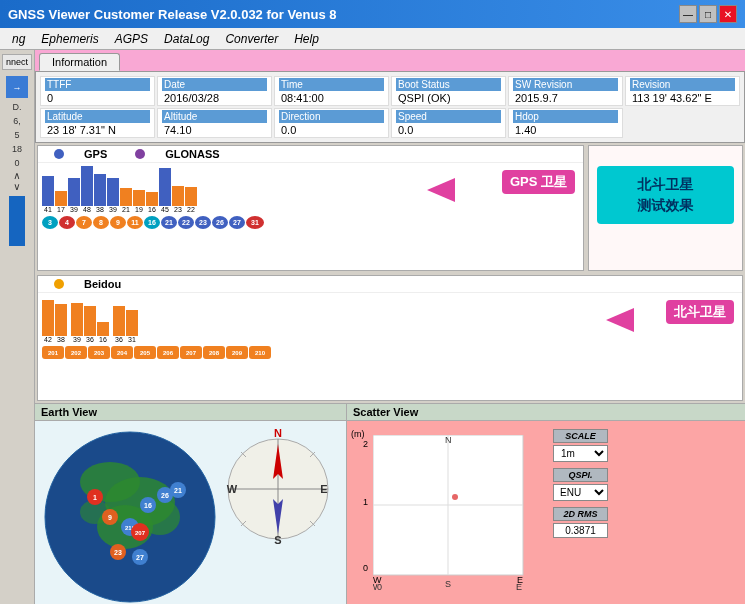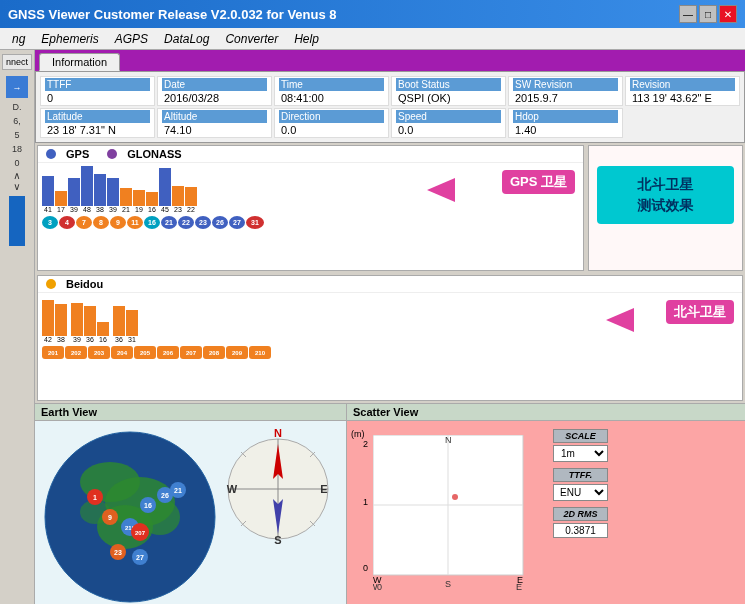--- a/index.html
+++ b/index.html
@@ -47,21 +47,21 @@
     }
     .sidebar-label {
       font-size: 9px; text-align: center; color: #333; margin: 2px 0;
     }
 
     
     .content { flex: 1; display: flex; flex-direction: column; overflow: hidden; }
 
     
     .tab-bar {
-      background: #a21caf; padding: 3px 4px 0;
+      background: #f9a8d4; padding: 3px 4px 0;
       display: flex; align-items: flex-end;
     }
     .tab {
       padding: 2px 12px; background: #e8e8e0; border: 1px solid #999;
       border-bottom: none; cursor: pointer; font-size: 11px;
       border-radius: 3px 3px 0 0;
     }
     .tab.active { background: #f0f0f0; border-bottom: 1px solid #f0f0f0; }
 
     
@@ -82,21 +82,21 @@
     .charts-area {
       display: flex; flex-direction: column; flex: 1;
     }
     .charts-row { display: flex; height: 120px; }
     .chart-panel {
       flex: 1; border: 1px solid #aaa; background: white; position: relative; overflow: hidden;
       margin: 2px;
     }
 
     .chart-header {
-      display: flex; align-items: center; gap: 10px; padding: 2px 8px;
+      display: flex; align-items: center; gap: 20px; padding: 2px 16px;
       border-bottom: 1px solid #eee; font-size: 11px; font-weight: bold;
     }
     .dot { width: 10px; height: 10px; border-radius: 50%; display: inline-block; }
     .dot-orange { background: #f0a000; }
     .dot-purple { background: #8040a0; }
     .dot-green { background: #40b040; }
   </style>
 </head>
 <body>
 
@@ -395,21 +395,21 @@
               <span style="font-size:9px;position:absolute;left:168px;top:150px;">E</span>
             </div>
 
             <div style="display:flex;flex-direction:column;gap:2px;margin-top:4px;margin-left:4px;">
               <div style="background:#b0b8c0;border:1px solid #888;padding:1px 4px;font-size:9px;font-weight:bold;text-align:center;font-style:italic;">SCALE</div>
               <select style="border:1px solid #888;background:white;padding:1px 3px;font-size:10px;width:55px;">
                 <option>1m</option>
                 <option>5m</option>
                 <option>10m</option>
               </select>
-              <div style="background:#b0b8c0;border:1px solid #888;padding:1px 4px;font-size:9px;font-weight:bold;text-align:center;font-style:italic;margin-top:4px;">TTFF.</div>
+              <div style="background:#b0b8c0;border:1px solid #888;padding:1px 4px;font-size:9px;font-weight:bold;text-align:center;font-style:italic;margin-top:4px;">QSPI.</div>
               <select style="border:1px solid #888;background:white;padding:1px 2px;font-size:10px;width:55px;">
                 <option>ENU</option>
                 <option>NED</option>
               </select>
               <div style="background:#b0b8c0;border:1px solid #888;padding:1px 4px;font-size:9px;font-weight:bold;text-align:center;font-style:italic;margin-top:4px;">2D RMS</div>
               <div style="border:1px solid #888;background:white;padding:1px 4px;font-size:10px;text-align:center;">0.3871</div>
             </div>
           </div>
         </div>
 

